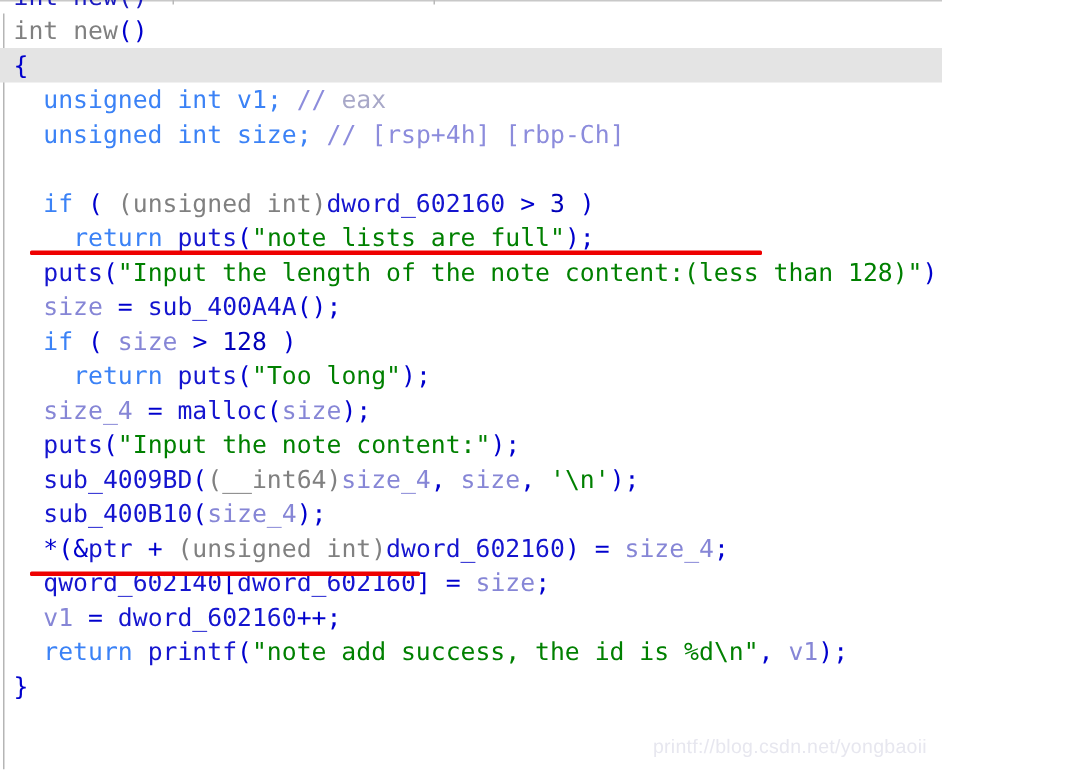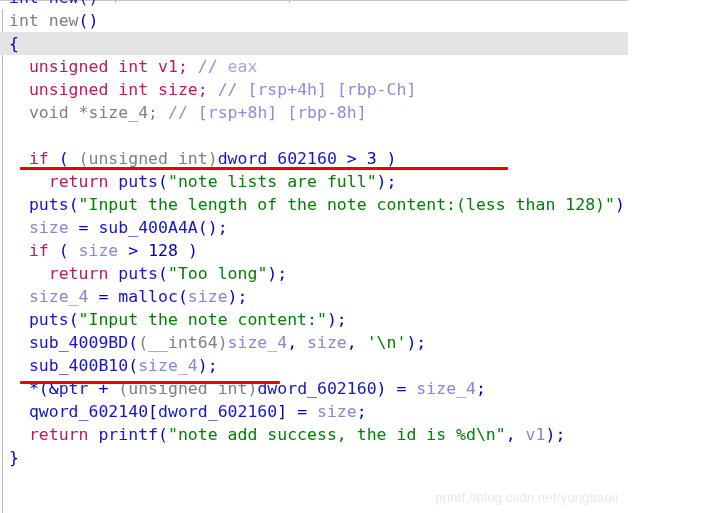--- a/index.html
+++ b/index.html
@@ -85,21 +85,21 @@
     white-space: pre;
     padding-left: 9px;
     color: #000000;
     letter-spacing: 0px;
   }
   .line.hl {
     background: #e4e4e4;
   }
 
   
-  .t-kw      { color: #be185d; }   
+  .t-kw      { color: #3b82f6; }   
   .t-plain   { color: #000000; }
   .t-type    { color: #808080; }   
   .t-func    { color: #1515cf; }   
   .t-var     { color: #8686d6; }   
   .t-str     { color: #008000; }   
   .t-num     { color: #0000b8; }   
   .t-punc    { color: #0000cd; }   
   .t-cmt     { color: #8c8cdc; }   
   .t-cmt-dim { color: #a8a8c8; }
 
@@ -133,34 +133,34 @@
     <div class="ghost">int new()</div>
   </div>
 
   <div class="gutter-rule"></div>
 
   <div class="code-lines" id="code-lines">
       <div class="line"><span class="t-type">int</span><span class="t-plain"> </span><span class="t-type">new</span><span class="t-punc">(</span><span class="t-punc">)</span></div>
       <div class="line hl"><span class="t-punc">{</span></div>
       <div class="line"><span class="t-plain">  </span><span class="t-kw">unsigned</span><span class="t-plain"> </span><span class="t-kw">int</span><span class="t-plain"> </span><span class="t-kw">v1</span><span class="t-kw">; </span><span class="t-cmt">// </span><span class="t-cmt-dim">eax</span></div>
       <div class="line"><span class="t-plain">  </span><span class="t-kw">unsigned</span><span class="t-plain"> </span><span class="t-kw">int</span><span class="t-plain"> </span><span class="t-kw">size</span><span class="t-kw">; </span><span class="t-cmt">// </span><span class="t-cmt">[rsp+4h] [rbp-Ch]</span></div>
-      <div class="line"><span class="t-plain">  </span><span class="t-type">void</span><span class="t-plain"> </span><span class="t-type">*size_4</span><span class="t-type">; </span><span class="t-cmt">// </span><span class="t-cmt">[rsp+8h] [rbp-8h]</span></div>
       <div class="line">&nbsp;</div>
       <div class="line"><span class="t-plain">  </span><span class="t-kw">if</span><span class="t-plain"> </span><span class="t-punc">(</span><span class="t-plain"> </span><span class="t-type">(unsigned int)</span><span class="t-func">dword_602160</span><span class="t-plain"> </span><span class="t-punc">&gt;</span><span class="t-plain"> </span><span class="t-num">3</span><span class="t-plain"> </span><span class="t-punc">)</span></div>
       <div class="line"><span class="t-plain">    </span><span class="t-kw">return</span><span class="t-plain"> </span><span class="t-func">puts</span><span class="t-punc">(</span><span class="t-str">"note lists are full"</span><span class="t-punc">)</span><span class="t-punc">;</span></div>
       <div class="line"><span class="t-plain">  </span><span class="t-func">puts</span><span class="t-punc">(</span><span class="t-str">"Input the length of the note content:(less than 128)"</span><span class="t-punc">)</span><span class="t-punc">;</span></div>
       <div class="line"><span class="t-plain">  </span><span class="t-var">size</span><span class="t-plain"> </span><span class="t-punc">=</span><span class="t-plain"> </span><span class="t-func">sub_400A4A</span><span class="t-punc">(</span><span class="t-punc">)</span><span class="t-punc">;</span></div>
       <div class="line"><span class="t-plain">  </span><span class="t-kw">if</span><span class="t-plain"> </span><span class="t-punc">(</span><span class="t-plain"> </span><span class="t-var">size</span><span class="t-plain"> </span><span class="t-punc">&gt;</span><span class="t-plain"> </span><span class="t-num">128</span><span class="t-plain"> </span><span class="t-punc">)</span></div>
       <div class="line"><span class="t-plain">    </span><span class="t-kw">return</span><span class="t-plain"> </span><span class="t-func">puts</span><span class="t-punc">(</span><span class="t-str">"Too long"</span><span class="t-punc">)</span><span class="t-punc">;</span></div>
       <div class="line"><span class="t-plain">  </span><span class="t-var">size_4</span><span class="t-plain"> </span><span class="t-punc">=</span><span class="t-plain"> </span><span class="t-func">malloc</span><span class="t-punc">(</span><span class="t-var">size</span><span class="t-punc">)</span><span class="t-punc">;</span></div>
       <div class="line"><span class="t-plain">  </span><span class="t-func">puts</span><span class="t-punc">(</span><span class="t-str">"Input the note content:"</span><span class="t-punc">)</span><span class="t-punc">;</span></div>
       <div class="line"><span class="t-plain">  </span><span class="t-func">sub_4009BD</span><span class="t-punc">(</span><span class="t-type">(__int64)</span><span class="t-var">size_4</span><span class="t-punc">,</span><span class="t-plain"> </span><span class="t-var">size</span><span class="t-punc">,</span><span class="t-plain"> </span><span class="t-str">'\n'</span><span class="t-punc">)</span><span class="t-punc">;</span></div>
       <div class="line"><span class="t-plain">  </span><span class="t-func">sub_400B10</span><span class="t-punc">(</span><span class="t-var">size_4</span><span class="t-punc">)</span><span class="t-punc">;</span></div>
       <div class="line"><span class="t-plain">  </span><span class="t-punc">*</span><span class="t-punc">(</span><span class="t-punc">&amp;</span><span class="t-func">ptr</span><span class="t-plain"> </span><span class="t-punc">+</span><span class="t-plain"> </span><span class="t-type">(unsigned int)</span><span class="t-func">dword_602160</span><span class="t-punc">)</span><span class="t-plain"> </span><span class="t-punc">=</span><span class="t-plain"> </span><span class="t-var">size_4</span><span class="t-punc">;</span></div>
       <div class="line"><span class="t-plain">  </span><span class="t-func">qword_602140</span><span class="t-punc">[</span><span class="t-func">dword_602160</span><span class="t-punc">]</span><span class="t-plain"> </span><span class="t-punc">=</span><span class="t-plain"> </span><span class="t-var">size</span><span class="t-punc">;</span></div>
+      <div class="line"><span class="t-plain">  </span><span class="t-var">v1</span><span class="t-plain"> </span><span class="t-punc">=</span><span class="t-plain"> </span><span class="t-func">dword_602160</span><span class="t-punc">++</span><span class="t-punc">;</span></div>
       <div class="line"><span class="t-plain">  </span><span class="t-kw">return</span><span class="t-plain"> </span><span class="t-func">printf</span><span class="t-punc">(</span><span class="t-str">"note add success, the id is %d\n"</span><span class="t-punc">,</span><span class="t-plain"> </span><span class="t-var">v1</span><span class="t-punc">)</span><span class="t-punc">;</span></div>
       <div class="line"><span class="t-punc">}</span></div>
     </div>
 
   <div id="underlines">
       <div class="underline-red" style="left: 20px; top: 167px; width: 488px; background: rgb(238, 0, 0);"></div>
       <div class="underline-red" style="left: 20px; top: 381px; width: 260px; background: rgb(238, 0, 0);"></div>
     </div>
 
   <div id="watermark">printf://blog.csdn.net/yongbaoii</div>

